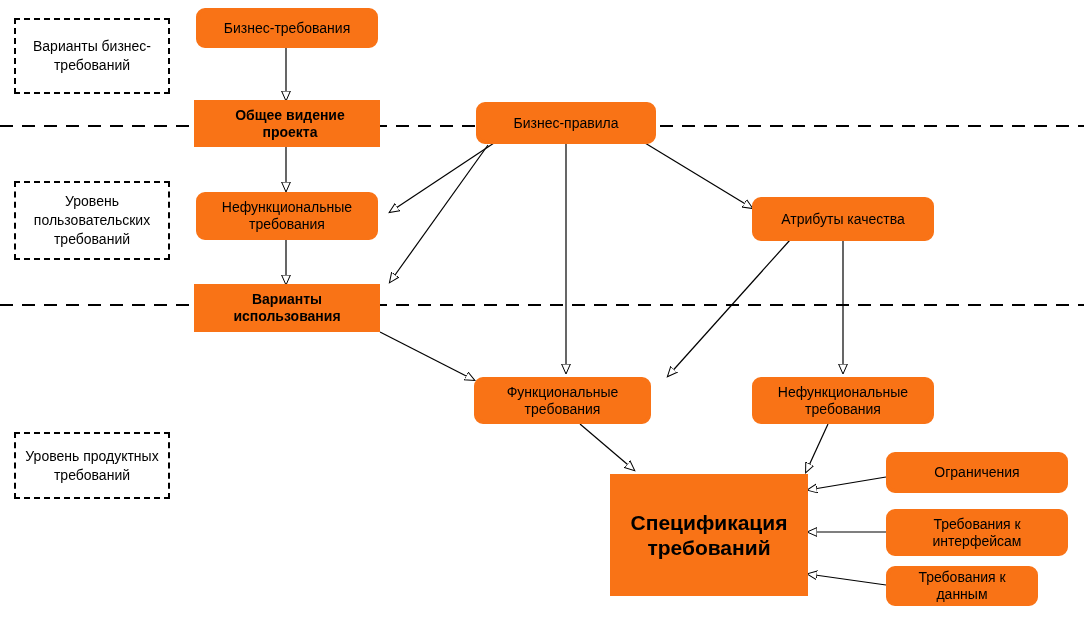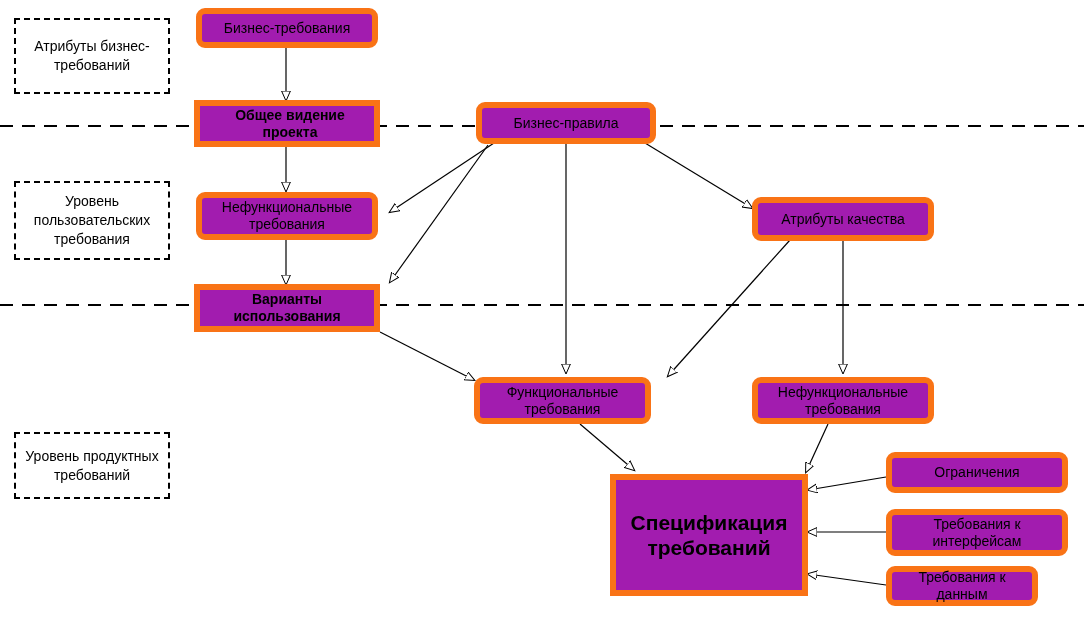--- a/index.html
+++ b/index.html
@@ -20,22 +20,22 @@
   svg.layer {
     position: absolute;
     left: 0;
     top: 0;
     width: 1084px;
     height: 618px;
   }
   .node {
     position: absolute;
     box-sizing: border-box;
-    border: 6px solid #f97316;
-    background: #a21caf;
+    border: 4px solid #f97316;
+    background: #f97316;
     display: flex;
     align-items: center;
     justify-content: center;
     text-align: center;
     font-size: 14px;
     color: #000000;
     line-height: 1.2;
     z-index: 3;
   }
   .node.rounded {
@@ -107,25 +107,25 @@
     <path d="M828,424 L806,472" stroke="#000000" stroke-width="1.2" fill="none" marker-end="url(#arrowHollow)"></path>
 
     <path d="M886,477 L808,490" stroke="#000000" stroke-width="1.2" fill="none" marker-end="url(#arrowHollow)"></path>
 
     <path d="M886,532 L808,532" stroke="#000000" stroke-width="1.2" fill="none" marker-end="url(#arrowHollow)"></path>
 
     <path d="M886,585 L808,574" stroke="#000000" stroke-width="1.2" fill="none" marker-end="url(#arrowHollow)"></path>
   </svg>
 
   <div class="level-box" style="left:14px; top:18px; width:156px; height:76px;">
-    <span>Атрибуты бизнес-требований</span>
+    <span>Варианты бизнес-требований</span>
   </div>
 
   <div class="level-box" style="left:14px; top:181px; width:156px; height:79px;">
-    <span>Уровень пользовательских требования</span>
+    <span>Уровень пользовательских требований</span>
   </div>
 
   <div class="level-box" style="left:14px; top:432px; width:156px; height:67px;">
     <span>Уровень продуктных требований</span>
   </div>
 
   <div class="node rounded" style="left:196px; top:8px; width:182px; height:40px;">
     <span>Бизнес-требования</span>
   </div>
 

